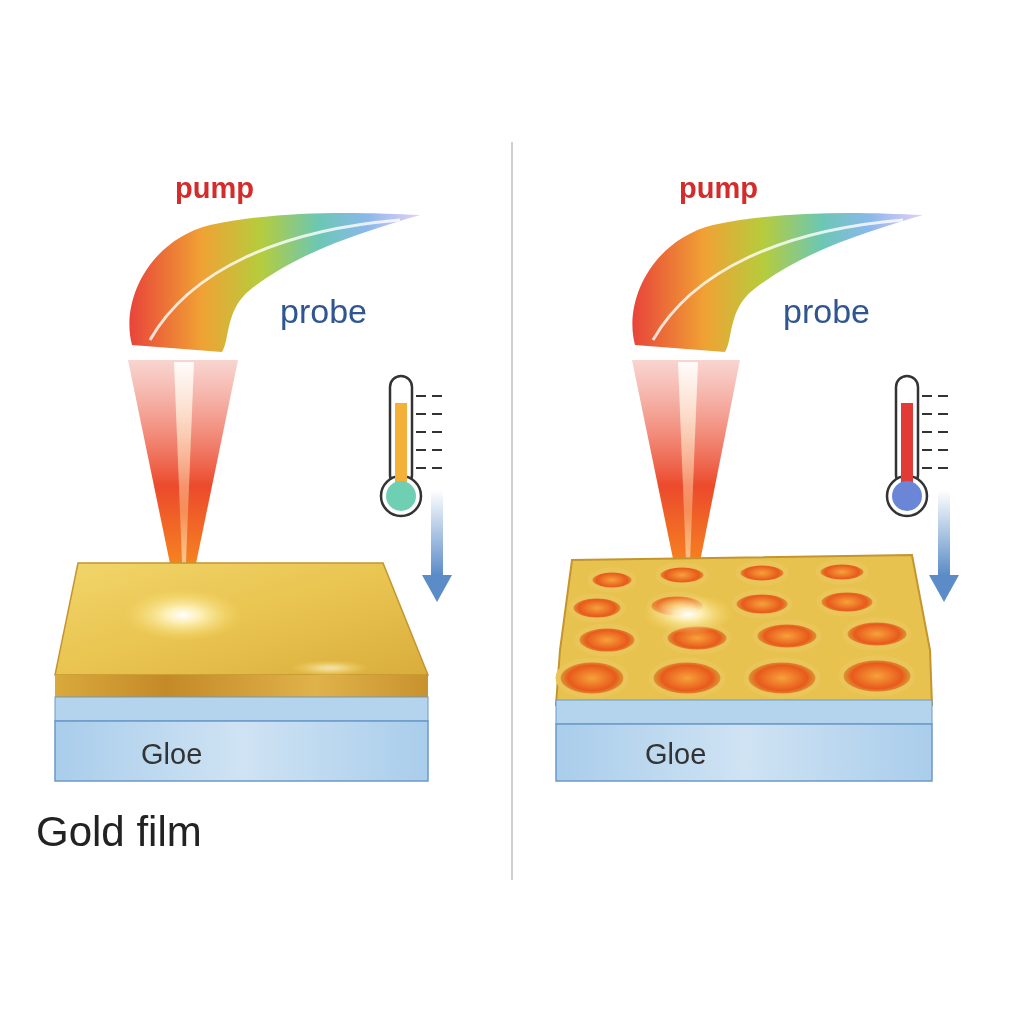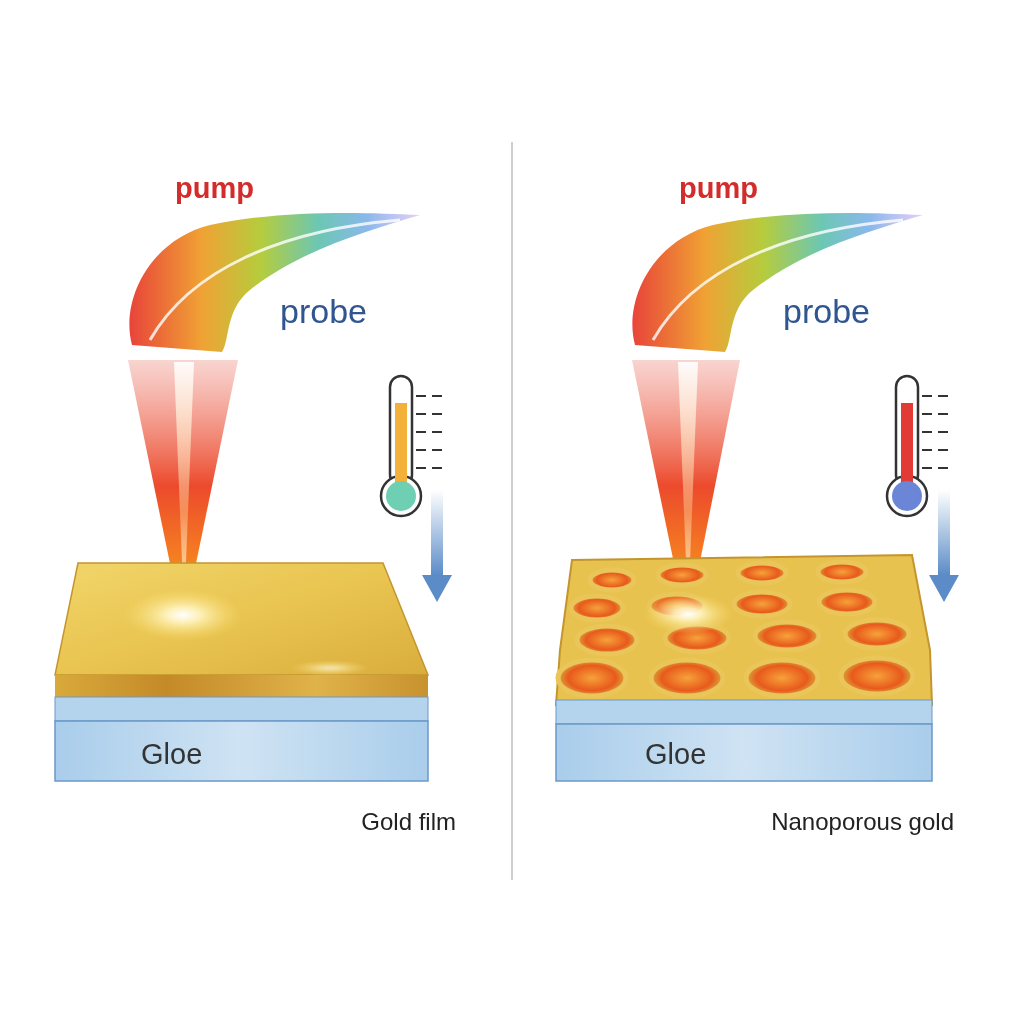--- a/index.html
+++ b/index.html
@@ -6,21 +6,21 @@
   body { width: 1024px; height: 1024px; position: relative; overflow: hidden;
          font-family: "Liberation Sans", "DejaVu Sans", sans-serif; }
   .panel { position: absolute; top: 0; width: 512px; height: 1024px; }
   .panel.left { left: 0; }
   .panel.right { left: 512px; }
   .divider { position: absolute; left: 511px; top: 142px; width: 2px; height: 738px; background: #cfcfcf; }
   .art { position: absolute; left: 0; top: 0; width: 512px; height: 1024px; }
   .lbl-pump { position: absolute; top: 172px; font-size: 29px; font-weight: bold; color: #d42b2b; }
   .lbl-probe { position: absolute; top: 292px; font-size: 34px; color: #2f5690; }
   .lbl-sub { position: absolute; top: 738px; font-size: 29px; color: #333; text-align: left; width: 200px; }
-  .lbl-caption { position: absolute; top: 808px; font-size: 24px; color: #222; text-align: right; width: 420px; }
+  .lbl-caption { position: absolute; top: 808px; font-size: 42px; color: #222; text-align: left; width: 420px; }
 </style>
 </head>
 <body>
 
 <svg width="0" height="0" style="position:absolute">
   <defs>
     <linearGradient id="rainbow" x1="0" y1="0" x2="1" y2="0">
       <stop offset="0" stop-color="#e8443a"></stop>
       <stop offset="0.25" stop-color="#f0a234"></stop>
       <stop offset="0.45" stop-color="#b6cc3c"></stop>
@@ -178,14 +178,13 @@
       </g>
     </g>
     <g>
       <rect x="426" y="490" width="12" height="85" fill="url(#arrowgrad)"></rect>
       <path d="M417,575 L447,575 L432,602 Z" fill="#5b8cc8"></path>
     </g>
   </svg>
   <div class="lbl-pump" style="left:167px;">pump</div>
   <div class="lbl-probe" style="left:271px;">probe</div>
   <div class="lbl-sub" style="left:133px;">Gloe</div>
-  <div class="lbl-caption" style="left:22px;">Nanoporous gold</div>
 </div>
 
 </body></html>

